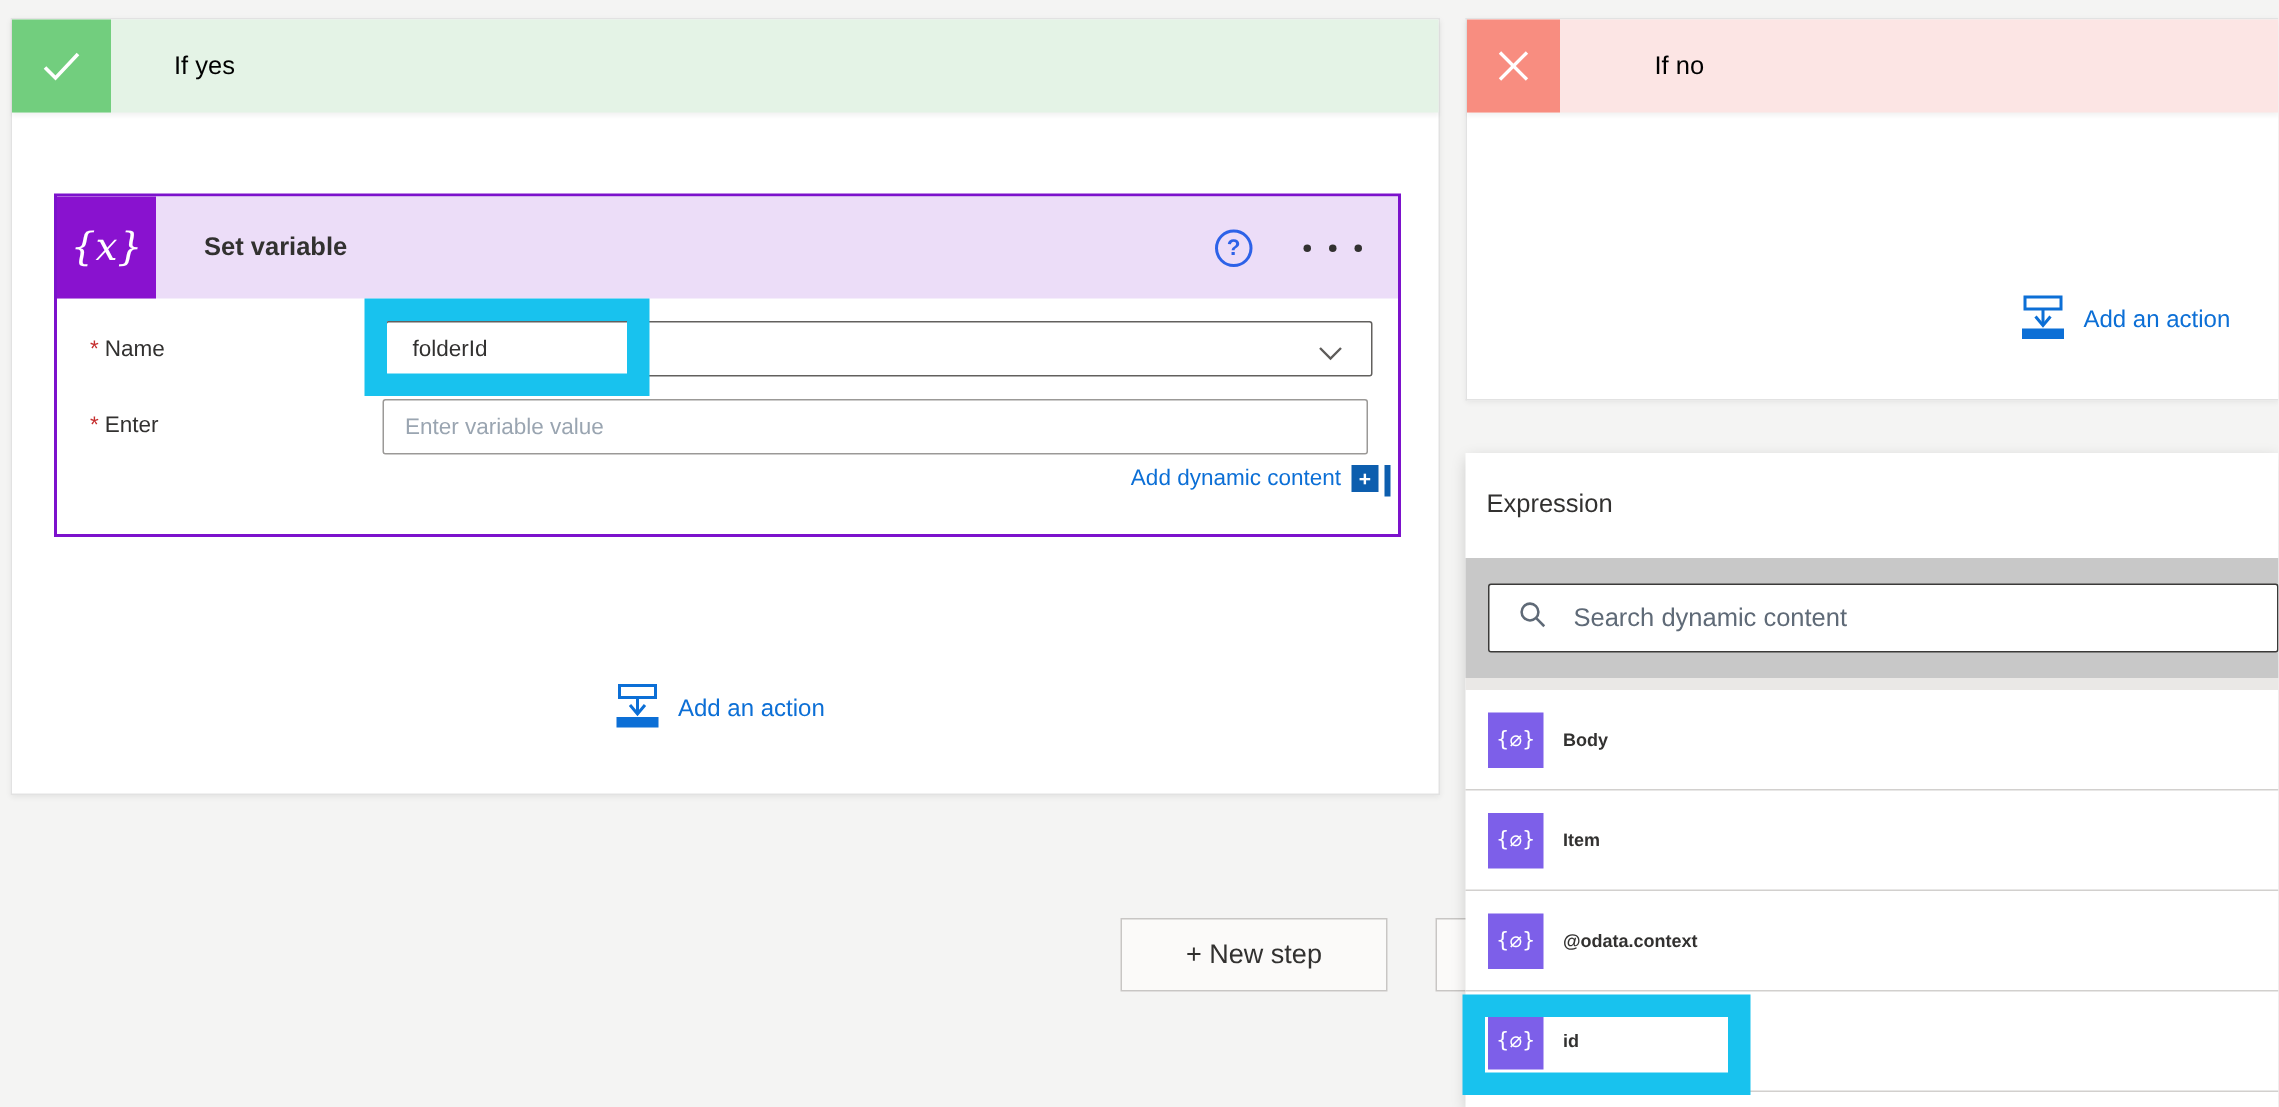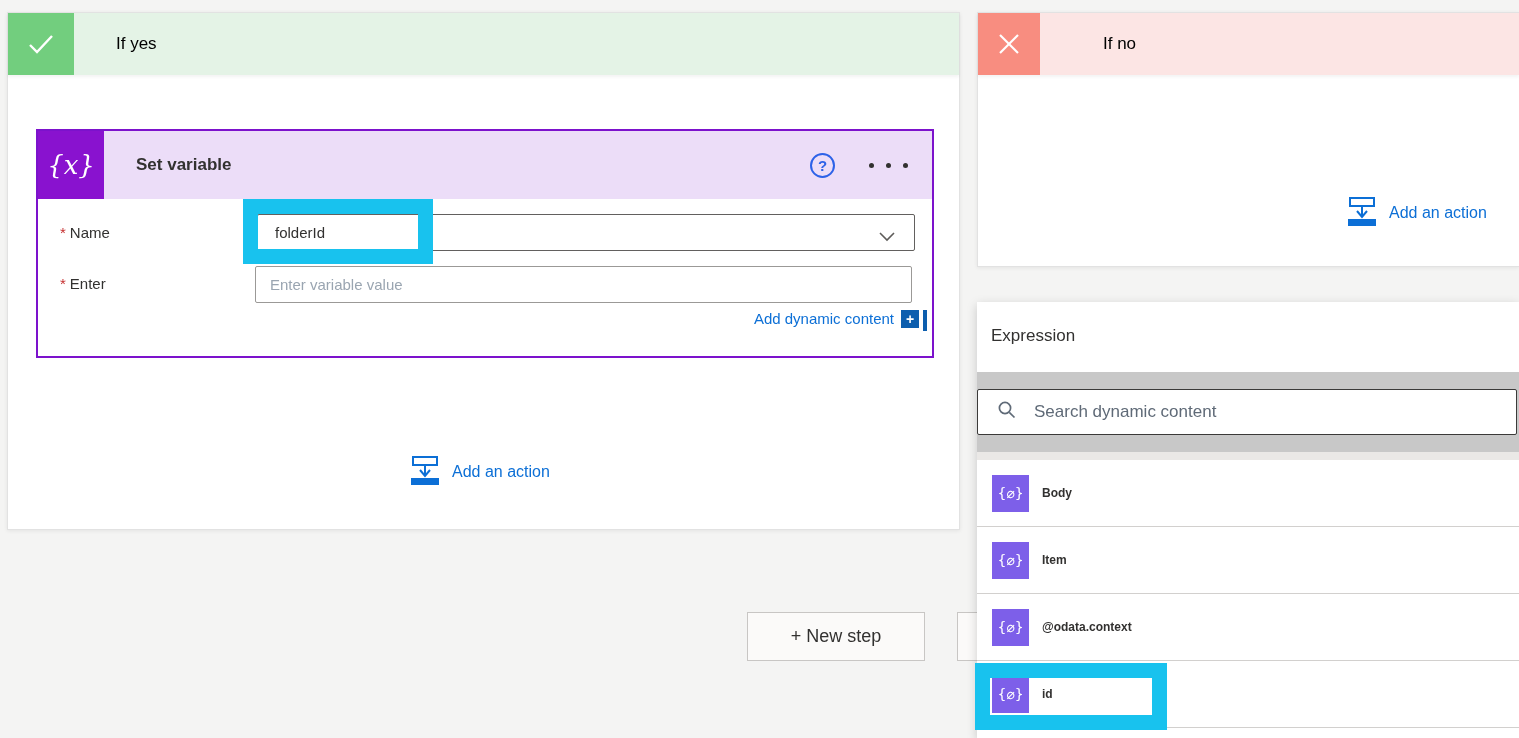--- a/index.html
+++ b/index.html
@@ -62,21 +62,21 @@
   
   .new-step { position:absolute; left:747px; top:612px; width:178px; height:49px; background:#FBFAF9; border:1px solid #C8C6C4; font-family:inherit; font-size:18px; color:#323130; cursor:pointer; }
   .partial-btn { position:absolute; left:957px; top:612px; width:40px; height:49px; background:#FBFAF9; border:1px solid #C8C6C4; z-index:1; cursor:pointer; }
 
   
   .panel { position:absolute; left:977px; top:302px; width:542px; height:436px; background:#fff; box-shadow:0 3px 10px rgba(0,0,0,.18); z-index:10; }
   .tabs { display:flex; gap:42px; padding:24px 0 0 14px; height:70px; }
   .tab { font-size:17px; padding-bottom:12px; cursor:pointer; }
   .tab.active { font-weight:700; border-bottom:4px solid #0F6CBD; }
   .search-band { height:80px; background:#C8C8C8; display:flex; align-items:center; }
-  .search-box { width:540px; height:46px; background:#fff; border:1px solid #3B3A39; border-radius:2px; display:flex; align-items:center; padding-left:19px; gap:17px; }
+  .search-box { margin-left:15px; width:540px; height:46px; background:#fff; border:1px solid #3B3A39; border-radius:2px; display:flex; align-items:center; padding-left:19px; gap:17px; }
   .search-box input { border:none; outline:none; flex:1; font-family:inherit; font-size:17px; color:#323130; background:transparent; }
   .search-box input::placeholder { color:#5F6A77; }
   .band-strip { height:8px; background:#EAE8E6; }
   .list { }
   .list-row { height:67px; display:flex; align-items:center; border-bottom:1px solid #D2D0CE; cursor:pointer; }
   .item-icon { margin-left:15px; width:37px; height:37px; flex:0 0 37px; background:#7D5FE9; color:#fff; display:flex; align-items:center; justify-content:center; font-size:14px; font-family:"DejaVu Sans",sans-serif; }
   .item-label { margin-left:13px; font-size:12px; font-weight:700; color:#323130; }
 </style>
 </head>
 <body>

